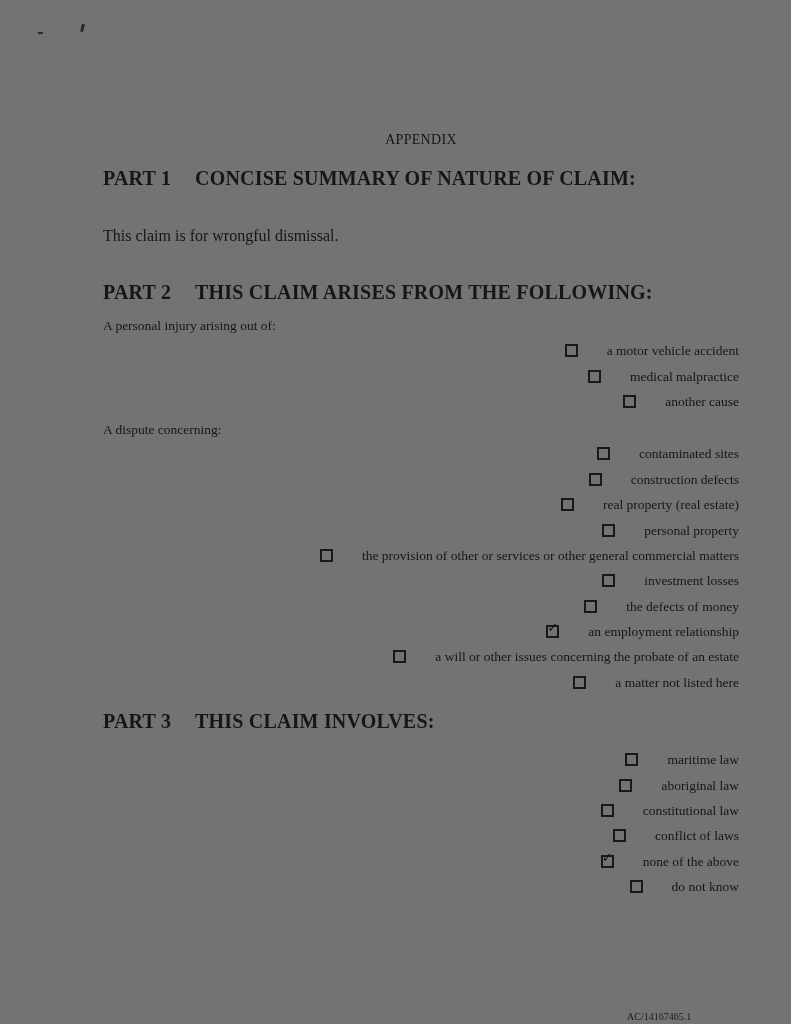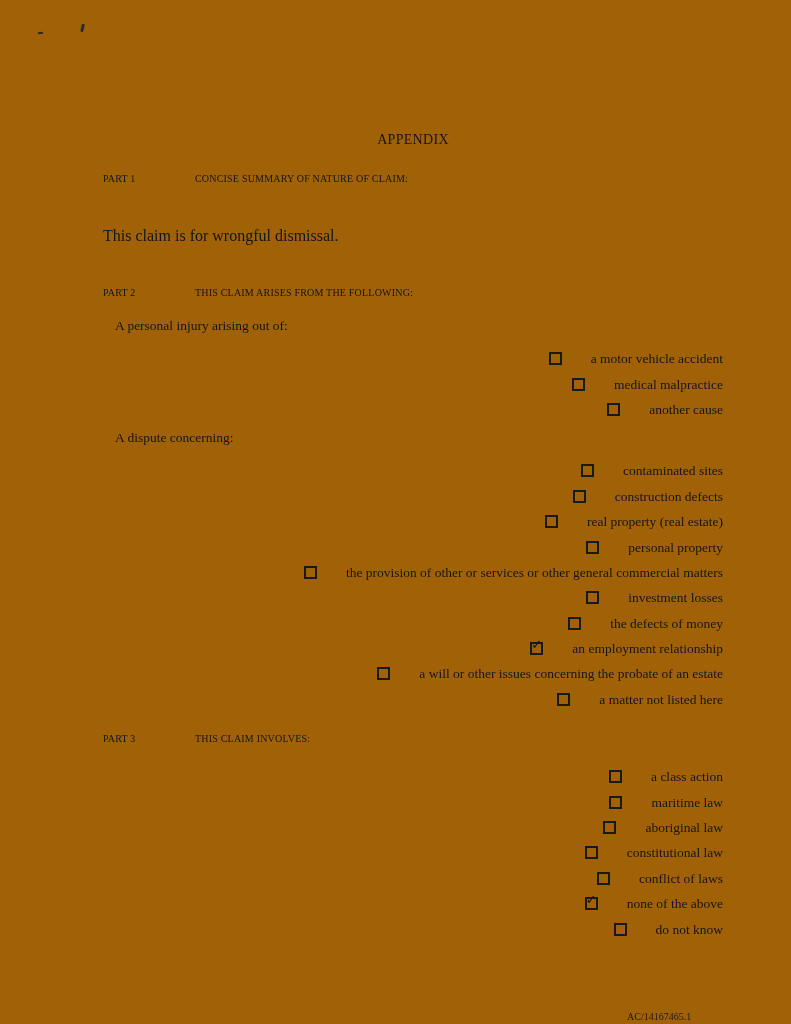--- a/index.html
+++ b/index.html
@@ -4,26 +4,26 @@
 <style>
   html, body {
     margin: 0;
     padding: 0;
     background: #ffffff;
   }
   .page {
     position: relative;
     width: 791px;
     height: 1024px;
-    background: #a16207;
+    background: #737373;
     overflow: hidden;
     font-family: "Liberation Serif", "DejaVu Serif", serif;
     color: #161616;
     box-sizing: border-box;
-    padding: 0 68px 0 103px;
+    padding: 0 52px 0 103px;
   }
   .artifact {
     position: absolute;
     background: #2a2a2a;
   }
   .artifact.a1 {
     left: 38px; top: 32px; width: 5px; height: 2px;
     transform: rotate(-4deg);
   }
   .artifact.a2 {
@@ -34,39 +34,39 @@
   .doc-title {
     margin: 131px 0 0 0;
     font-size: 14px;
     font-weight: normal;
     line-height: 17px;
     text-align: center;
     letter-spacing: 0.3px;
   }
   .part-heading {
     display: flex;
-    font-weight: normal;
-    font-size: 10px;
+    font-weight: bold;
+    font-size: 20px;
     line-height: 17px;
     letter-spacing: 0.2px;
   }
   .part-heading .part-label {
     width: 92px;
     flex: 0 0 92px;
   }
   .ph1 { margin-top: 22px; }
   .ph2 { margin-top: 40px; }
   .ph3 { margin-top: 18px; }
   .body-text {
     margin: 40px 0 0 0;
     font-size: 16px;
     line-height: 17px;
   }
   .group-heading {
-    margin: 12px;
+    margin: 0;
     font-size: 13.5px;
     line-height: 17px;
   }
   .gh1 { margin-top: 16px; }
   .gh2 { margin-top: 7px; }
   .check-list { display: block; }
   .cl-a { margin-top: 4px; }
   .cl-b { margin-top: 3px; }
   .cl-c { margin-top: 17px; }
   .check-row {
@@ -193,24 +193,20 @@
     </div>
 
   <div class="part-heading ph3">
     <span class="part-label">PART 3</span>
     <span class="part-title">THIS CLAIM INVOLVES:</span>
   </div>
 
   <div class="check-list cl-c">
       <div class="check-row">
         <span class="checkbox"></span>
-        <span class="check-label">a class action</span>
-      </div>
-      <div class="check-row">
-        <span class="checkbox"></span>
         <span class="check-label">maritime law</span>
       </div>
       <div class="check-row">
         <span class="checkbox"></span>
         <span class="check-label">aboriginal law</span>
       </div>
       <div class="check-row">
         <span class="checkbox"></span>
         <span class="check-label">constitutional law</span>
       </div>

